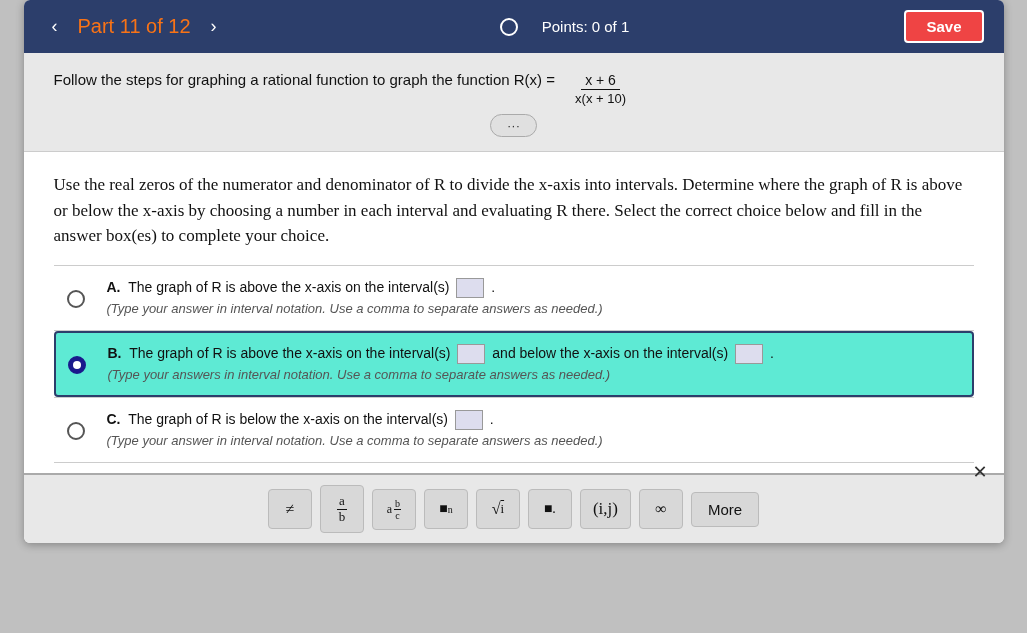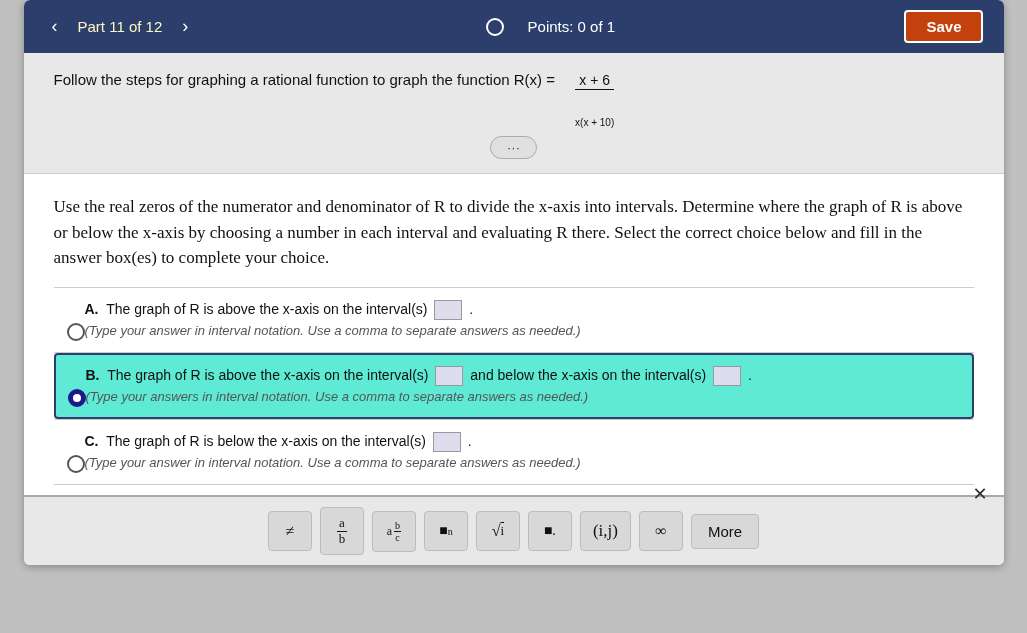--- a/index.html
+++ b/index.html
@@ -45,40 +45,40 @@
     }
     .nav-arrow {
       background: none;
       border: none;
       color: white;
       font-size: 18px;
       cursor: pointer;
       padding: 4px 8px;
     }
     .part-label {
-      font-size: 15px;
-      color: #fef9c3;
+      font-size: 20px;
+      color: #f97316;
       font-family: Arial, sans-serif;
     }
     .points-section {
       display: flex;
       align-items: center;
       gap: 24px;
       font-family: Arial, sans-serif;
       font-size: 15px;
     }
     .points-circle {
       width: 18px;
       height: 18px;
       border-radius: 50%;
       border: 2px solid white;
       display: inline-block;
     }
     .save-btn {
-      background: #c2410c;
+      background: #ef4444;
       border: 2px solid white;
       color: white;
       padding: 6px 20px;
       font-size: 15px;
       font-family: Arial, sans-serif;
       font-weight: bold;
       border-radius: 4px;
       cursor: pointer;
     }
     
@@ -103,22 +103,21 @@
       vertical-align: middle;
       margin: 0 3px;
     }
     .fraction .numerator {
       border-bottom: 1.5px solid #111;
       padding: 0 4px 1px 4px;
       font-size: 14px;
     }
     .fraction .denominator {
       padding: 1px 4px 0 4px;
-      font-size: 10px;
-      margin-top: 26px;
+      font-size: 13px;
     }
     .ellipsis-btn {
       display: flex;
       justify-content: center;
       margin: 8px 0 4px 0;
     }
     .ellipsis-btn button {
       background: #e0e0e0;
       border: 1.5px solid #aaa;
       border-radius: 12px;
@@ -136,25 +135,25 @@
     .instruction-text {
       font-size: 17px;
       font-family: Liberation Serif, serif;
       color: #111;
       line-height: 1.5;
       margin-bottom: 16px;
     }
     
     .choice {
       display: flex;
-      align-items: flex-end;
+      align-items: center;
       margin-bottom: 0;
       padding: 10px 12px;
       border: 1px solid transparent;
-      gap: 0;
+      gap: 22px;
     }
     .choice.selected-choice {
       border: 2px solid #2c3e6b;
       border-radius: 4px;
       background: #5eead4;
     }
     .choice-radio {
       width: 18px;
       height: 18px;
       border-radius: 50%;

